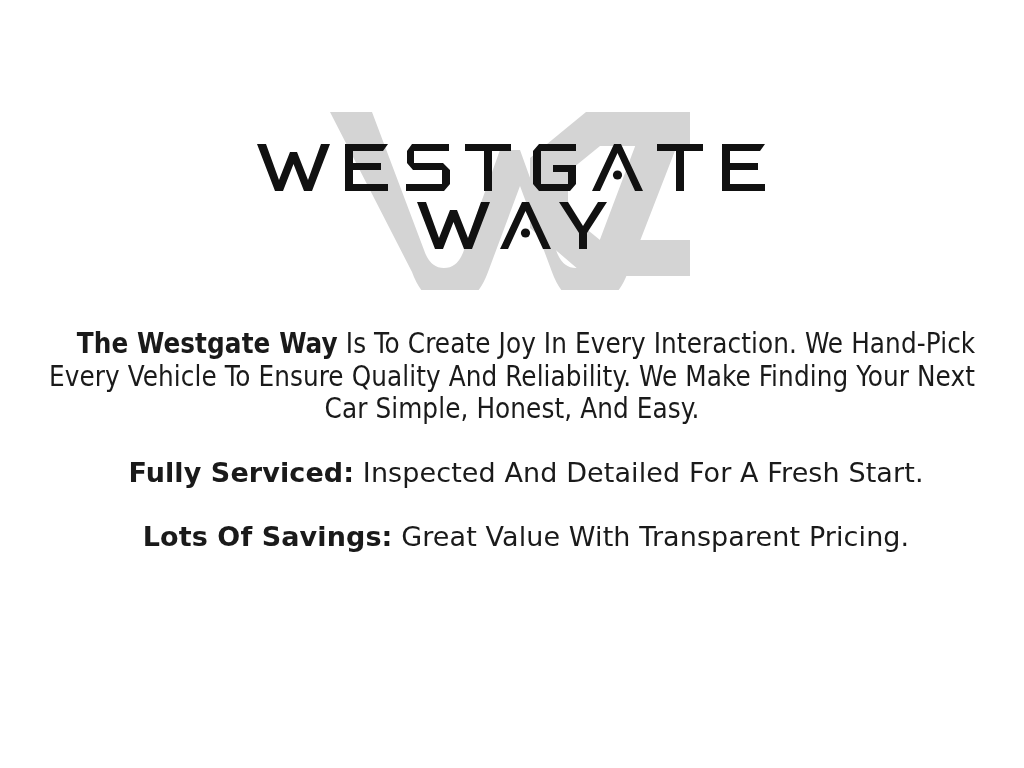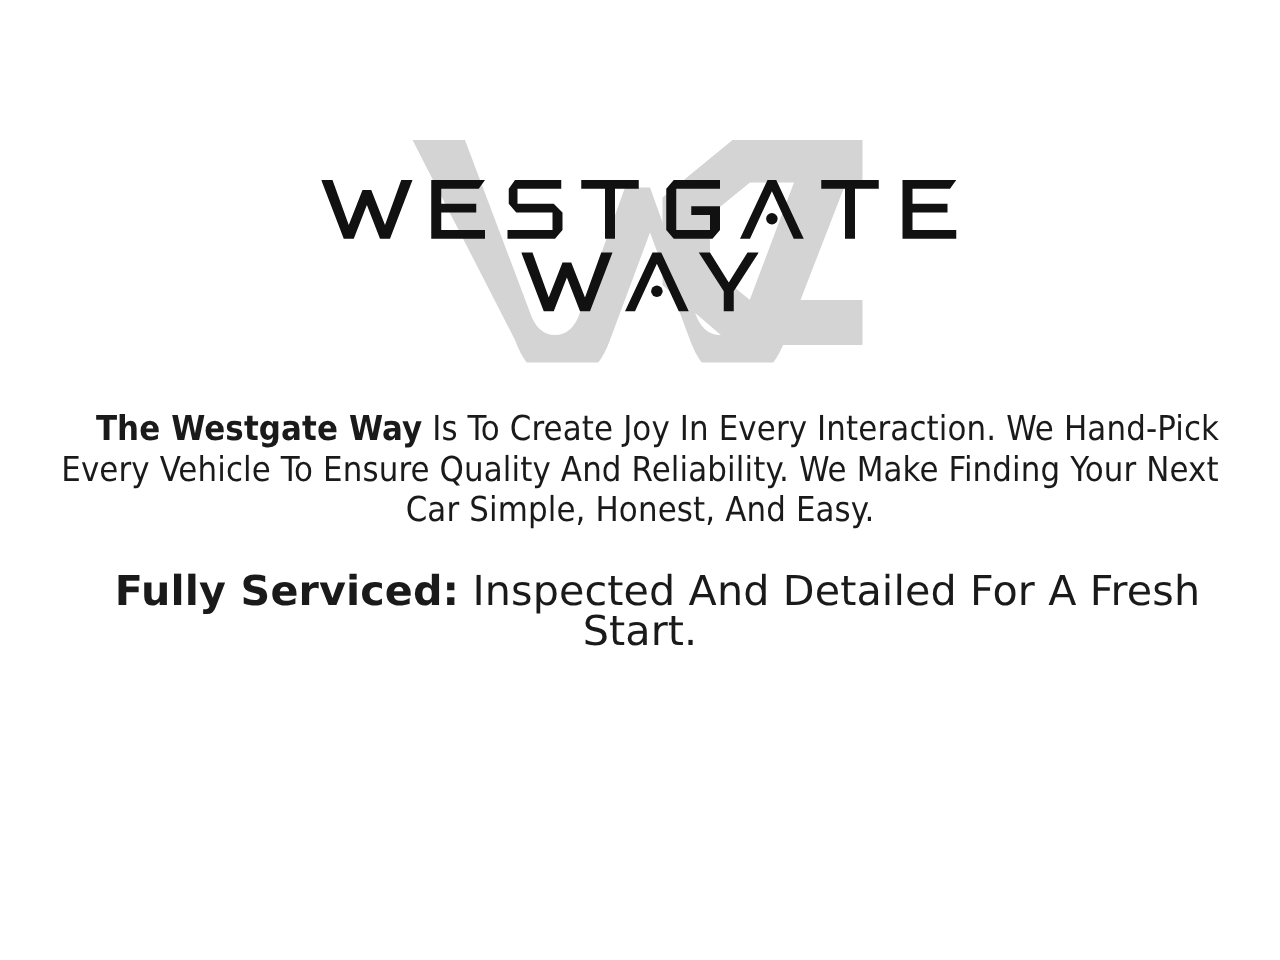--- a/index.html
+++ b/index.html
@@ -94,21 +94,21 @@
   .spacer-1 { height: 32px; }
   .spacer-2 { height: 32px; }
   .spacer-3 { height: 32px; }
 
   .lead {
     font-weight: 700;
     margin-left: 28px;
   }
 
   .para-feature {
-    font-size: 33px;
+    font-size: 27px;
     line-height: 32.5px;
     letter-spacing: 0.1px;
     font-weight: 400;
     font-family: "DejaVu Sans", sans-serif;
     margin: 0;
     padding: 0 20px;
   }
 </style>
 </head>
 <body style="background: rgb(255, 255, 255);">
@@ -172,19 +172,20 @@
   <div class="copy" style="color: rgb(26, 26, 26);">
 
     <p class="para intro"><span class="lead">The Westgate Way</span><span> Is To Create Joy In Every Interaction. We Hand-Pick Every Vehicle To Ensure Quality And Reliability. We Make Finding Your Next Car Simple, Honest, And Easy.</span></p>
 
     <div class="spacer-1"></div>
 
     <p class="para-feature"><span class="lead">Fully Serviced:</span><span> Inspected And Detailed For A Fresh Start.</span></p>
 
     <div class="spacer-2"></div>
 
+    <p class="para-feature"><span class="lead">Lots Of Savings:</span><span> Great Value With Transparent Pricing.</span></p>
 
     <div class="spacer-3"></div>
 
 
   </div>
 
 </div>
 
 </body></html>

